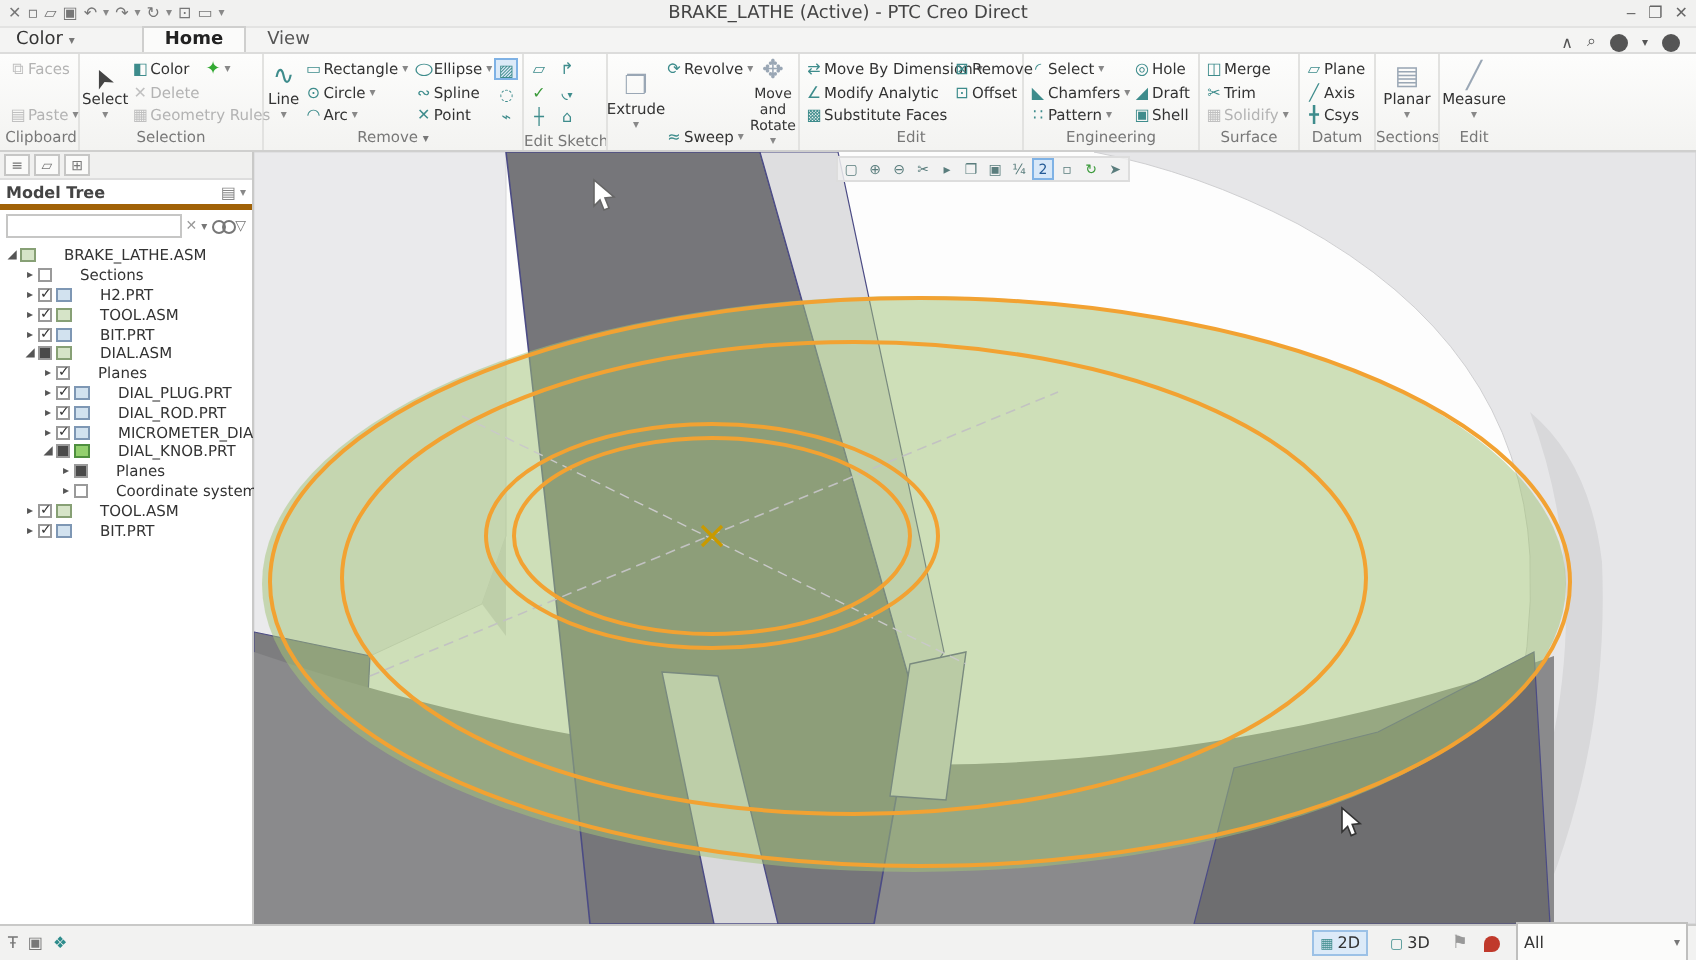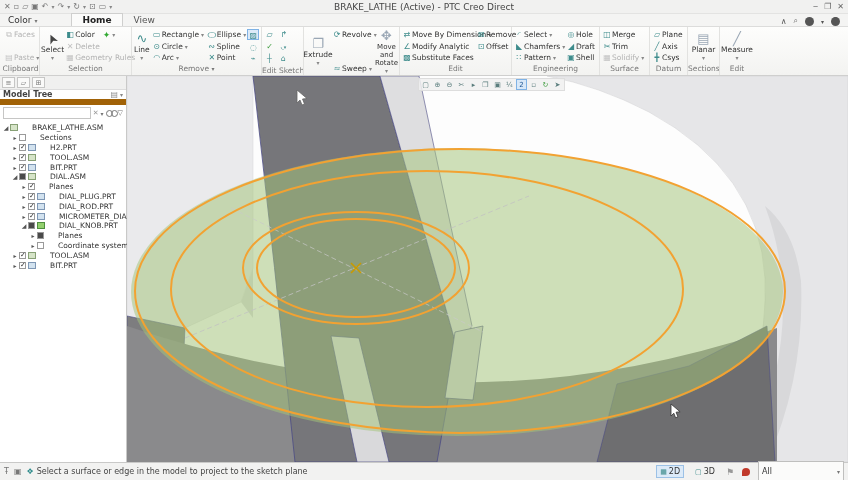--- a/index.html
+++ b/index.html
@@ -45,21 +45,21 @@
   .mini.active{border-color:#7fb2e5;background:#dceaf8;}
   .grid{display:grid;grid-template-columns:14px 14px;grid-auto-rows:12px;align-content:space-between;padding:1px 0;}
   .gbtn{width:13px;height:11px;text-align:center;font-size:8px;color:#3e8c8c;line-height:11px;}
   .gbtn.ok{color:#3a9a3a;font-weight:bold;}
   .swatch{color:#33aa33;font-size:9px;}
 
   
   #leftpanel{position:absolute;left:0;top:76px;width:127px;height:386px;background:#fff;border-right:1px solid #c9c9c8;}
   #ptabs{height:14px;background:#f0f0ef;display:flex;gap:2px;align-items:center;padding:0 2px;border-bottom:1px solid #ddd;}
   .ptab{width:13px;height:11px;border:1px solid #c6c6c5;background:#fafaf9;text-align:center;font-size:7px;color:#777;line-height:10px;}
-  #mt-header{height:15px;display:flex;align-items:center;padding:0 3px;border-bottom:6px solid #a16207;}
+  #mt-header{height:15px;display:flex;align-items:center;padding:0 3px;border-bottom:3px solid #a16207;}
   #mt-title{font-weight:bold;font-size:8px;color:#444;}
   #mt-header .right{margin-left:auto;display:flex;gap:2px;align-items:center;}
   #mt-header .right span{font-size:8px;color:#888;}
   #mt-search{height:16px;display:flex;align-items:center;gap:2px;padding:0 3px;}
   #mt-search input{flex:1;width:60px;height:12px;border:1px solid #c6c6c5;font-size:8px;padding:0 2px;}
   .xclear{font-size:7px;color:#999;}
   .binoc{position:relative;width:10px;height:6px;}
   .binoc::before,.binoc::after{content:"";position:absolute;top:0;width:5px;height:5px;border:1px solid #777;border-radius:50%;}
   .binoc::after{left:5px;}
   #tree{padding:2px 0 0 2px;}
@@ -571,21 +571,20 @@
       <div class="vbtn"><span>▫</span></div>
       <div class="vbtn green"><span>↻</span></div>
       <div class="vbtn"><span>➤</span></div>
     </div>
   </div>
 
   <div id="statusbar">
     <span class="sic">Ŧ</span>
     <span class="sic">▣</span>
     <span class="msg-bullet">❖</span>
-    <span>Select a surface or edge in the model to project to the sketch plane</span>
     <div id="status-right">
       <div class="view-toggle pressed">
           <span class="tgl-ic">▦</span>
           <span>2D</span>
         </div>
       <div class="view-toggle">
           <span class="tgl-ic">▢</span>
           <span>3D</span>
         </div>
       <span class="flag">⚑</span>

